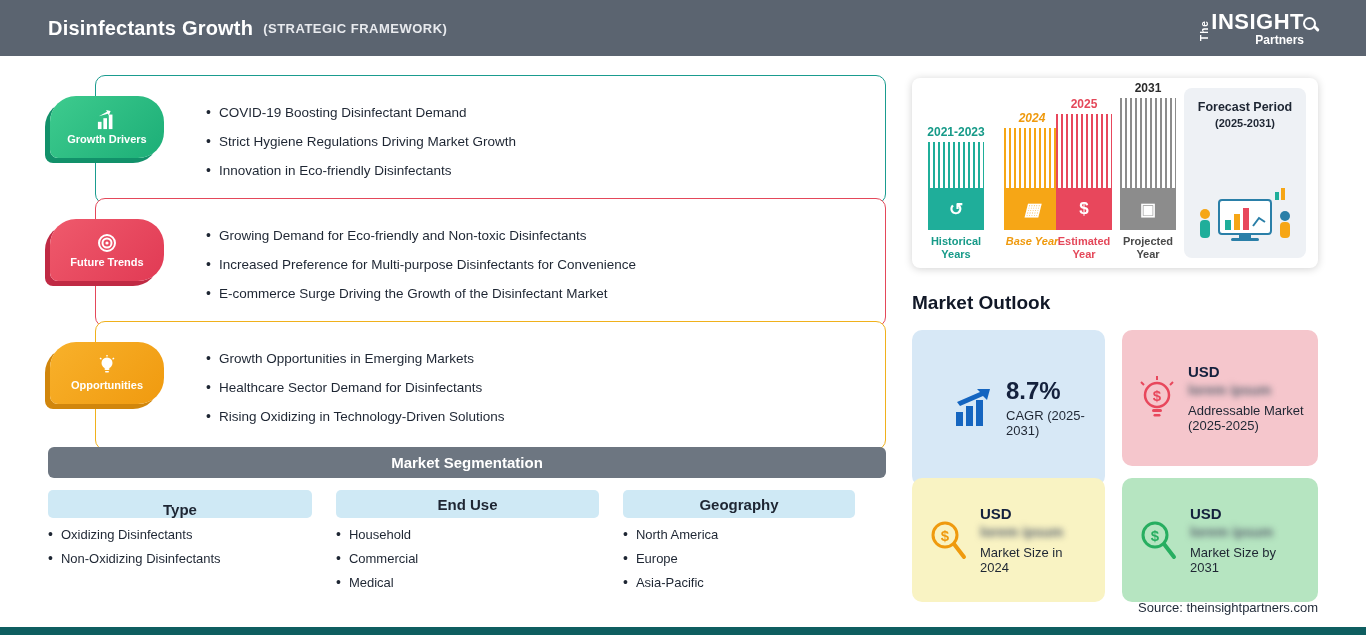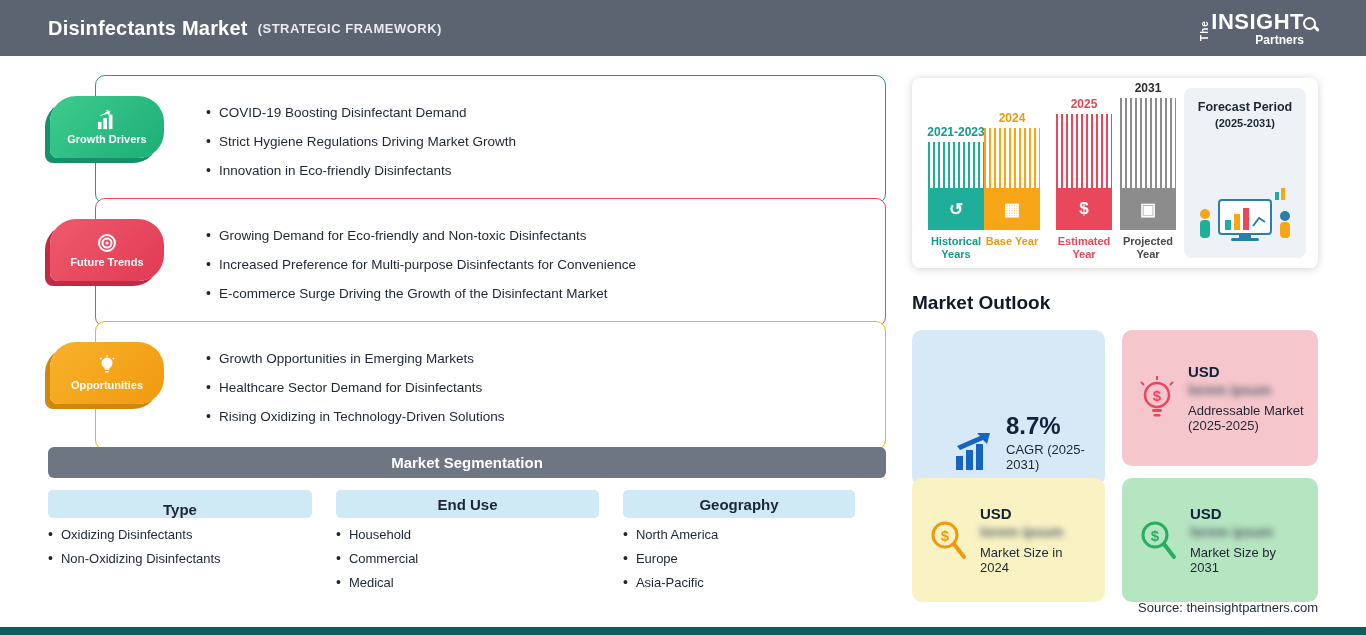--- a/index.html
+++ b/index.html
@@ -47,21 +47,21 @@
   .seg-list .bullet-item { font-size:13px; }
 
   
   .timeline-card { position:absolute; left:912px; top:78px; width:406px; height:190px; background:#fff; border-radius:8px; box-shadow:0 1px 8px rgba(0,0,0,.18); }
   .tbar { position:absolute; width:56px; display:flex; flex-direction:column; }
   .tbar .ylabel { position:absolute; top:-17px; left:50%; transform:translateX(-50%); font-size:12px; font-weight:bold; white-space:nowrap; }
   .tbar .stripes { flex:1; }
   .tbar .solid { height:42px; display:flex; align-items:center; justify-content:center; color:#fff; font-size:17px; font-weight:bold; }
   .tbar .caption { position:absolute; top:calc(100% + 5px); left:50%; transform:translateX(-50%); width:70px; text-align:center; font-size:11px; font-weight:bold; line-height:1.15; }
   .tbar.b0 { left:16px;  top:64px; height:88px; }
-  .tbar.b1 { left:72px;  top:50px; height:102px; }
+  .tbar.b1 { left:92px;  top:50px; height:102px;font-style:italic; }
   .tbar.b2 { left:144px; top:36px; height:116px; }
   .tbar.b3 { left:208px; top:20px; height:132px; }
   .tbar.b0 .ylabel, .tbar.b0 .caption { color:#169a88; }
   .tbar.b1 .ylabel, .tbar.b1 .caption { color:#ef9a0e; }
   .tbar.b2 .ylabel, .tbar.b2 .caption { color:#e4485a; }
   .tbar.b3 .ylabel { color:#2b2b2b; } .tbar.b3 .caption { color:#4a4a4a; }
   .tbar.b0 .stripes { background:repeating-linear-gradient(90deg,#1fae9a 0 2px,#ffffff 2px 5px); }
   .tbar.b1 .stripes { background:repeating-linear-gradient(90deg,#f6a616 0 2px,#ffffff 2px 5px); }
   .tbar.b2 .stripes { background:repeating-linear-gradient(90deg,#e8475c 0 2px,#ffffff 2px 5px); }
   .tbar.b3 .stripes { background:repeating-linear-gradient(90deg,#8c8c8c 0 2px,#ffffff 2px 5px); }
@@ -70,41 +70,41 @@
   .tbar.b2 .solid { background:#e8475c; }
   .tbar.b3 .solid { background:#8c8c8c; }
   .forecast-box { position:absolute; left:272px; top:10px; width:122px; height:170px; background:#eef1f5; border-radius:8px; display:flex; flex-direction:column; align-items:center; padding-top:12px; }
   .forecast-title { font-size:12.5px; font-weight:bold; color:#1e2633; text-align:center; line-height:1.2; }
   .forecast-sub { font-size:11px; font-weight:bold; color:#1e2633; margin-top:2px; }
   .forecast-illustration { margin-top:auto; margin-bottom:6px; }
 
   
   .outlook-title { position:absolute; left:912px; top:292px; font-size:19px; font-weight:bold; color:#111827; }
   .card { position:absolute; border-radius:10px; padding:14px 14px; }
-  .card.blue  { left:912px;  top:330px; width:193px; height:156px; background:#d7e8f6; display:flex; align-items:flex-end; gap:10px;padding-left:40px; }
+  .card.blue  { left:912px;  top:330px; width:193px; height:156px; background:#d7e8f6; display:flex; align-items:center; gap:10px;padding-left:40px; }
   .card.pink  { left:1122px; top:330px; width:196px; height:136px; background:#f5c6cc; }
   .card.yellow{ left:912px;  top:478px; width:193px; height:124px; background:#f9f3c3; }
   .card.green { left:1122px; top:478px; width:196px; height:124px; background:#b6e5c1; }
   .card .big-value { font-size:24px; font-weight:bold; color:#14213d; line-height:1.1; }
   .card .card-label { font-size:13px; color:#1e2633; margin-top:3px; }
   .card.pink, .card.yellow, .card.green { display:flex; align-items:center; gap:10px; }
   .card .txtcol { display:flex; flex-direction:column; }
   .card .usd { font-size:15px; font-weight:bold; color:#14213d; }
   .blurred { filter:blur(3px); color:#5b6470; font-size:14px; font-weight:bold; margin:2px 0; }
   .card-icon { flex:0 0 auto; }
 
   .source-line { position:absolute; left:912px; top:600px; width:406px; text-align:right; font-size:13px; color:#1f2937; }
 
   .bottom-bar { position:absolute; left:0; bottom:0; width:1366px; height:8px; background:#0e5e60; }
 </style>
 </head>
 <body>
 
 <div class="header">
-  <span class="header-title">Disinfectants Market</span>
+  <span class="header-title">Disinfectants Growth</span>
   <span class="header-subtitle">(STRATEGIC FRAMEWORK)</span>
   <div class="logo">
     <span class="logo-the">The</span>
     <div class="logo-main">
       <span class="logo-insight">INSIGHT</span>
       <span class="logo-partners">Partners</span>
     </div>
     <span class="logo-lens"></span>
   </div>
 </div>

